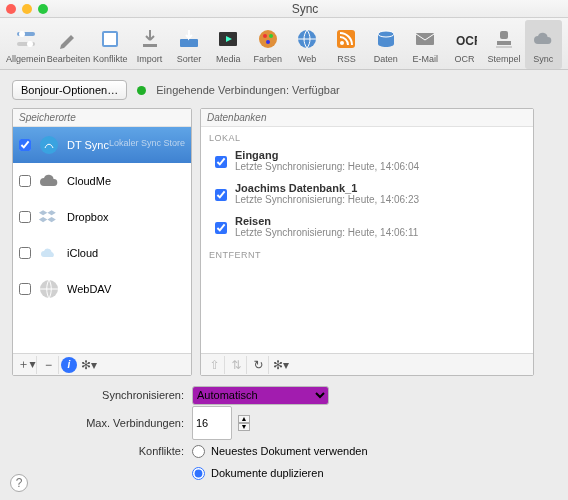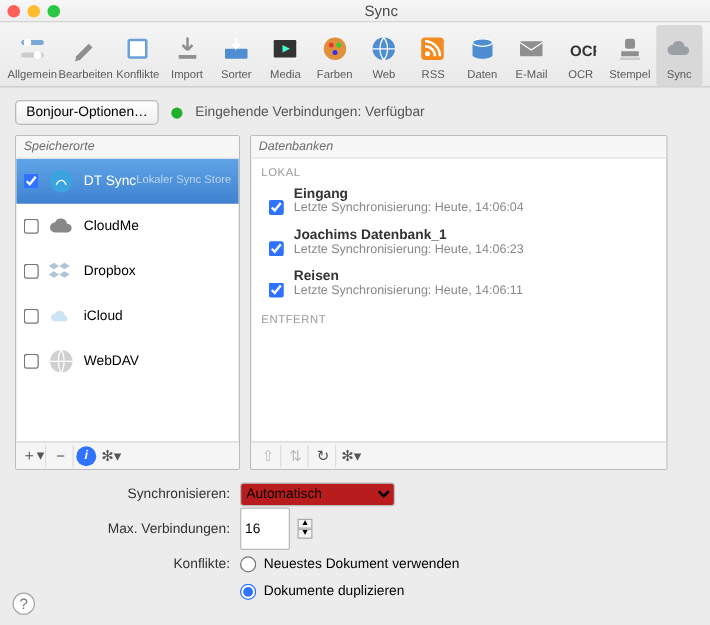--- a/index.html
+++ b/index.html
@@ -32,36 +32,36 @@
 .loc-row { display:flex; align-items:center; gap:6px; padding:4px 6px; height:36px; }
 .loc-row.sel { background:linear-gradient(#5fa4e6,#3f82d1); color:#fff; }
 .loc-row .chk { width:12px; height:12px; }
 .loc-icon { width:24px; height:24px; display:flex; align-items:center; justify-content:center; }
 .loc-txt { display:flex; flex-direction:row; line-height:1.1; }
 .loc-name { font-size:11px; }
 .loc-sub { font-size:9px; color:#bcd4ee; }
 .loc-row:not(.sel) .loc-sub { color:#999; }
 
 .db-section { padding:6px 8px 2px 8px; font-size:9px; color:#999; letter-spacing:0.5px; }
-.db-row { display:flex; align-items:flex-end; gap:8px; padding:4px 8px 6px 14px; }
+.db-row { display:flex; align-items:center; gap:8px; padding:4px 8px 6px 14px; }
 .db-row .chk { margin-top:2px; width:12px; height:12px; }
 .db-txt .db-name { font-size:11px; font-weight:600; color:#333; }
 .db-txt .db-sub { font-size:10px; color:#888; }
 
 .panel-foot { height:22px; border-top:1px solid #d6d6d6; display:flex; align-items:center; padding:0 4px; gap:2px; background:#f5f5f5; }
 .ft-btn { width:20px; height:18px; display:flex; align-items:center; justify-content:center; border-right:1px solid #ddd; color:#555; font-size:12px; }
 .ft-btn:last-child { border-right:none; }
 .ft-btn.info { width:16px; height:16px; border-radius:50%; background:#2f72ff; color:#fff; font-style:italic; font-size:10px; font-weight:bold; border:none; }
 .ft-btn.dim { color:#bbb; }
 
 .settings { margin-top:8px; }
 .set-row { display:flex; align-items:center; min-height:22px; }
 .set-label { width:180px; text-align:right; padding-right:8px; color:#333; font-size:11px; }
 .set-ctrl { flex:1; display:flex; align-items:center; gap:6px; font-size:11px; }
-select.drop { font-size:11px; border:1px solid #bbb; border-radius:3px; background:#b91c1c; height:19px; width:124px; }
+select.drop { font-size:11px; border:1px solid #bbb; border-radius:3px; background:#a21caf; height:19px; width:137px; }
 .chk { accent-color:#2f72ff; }
 input.num { width:40px; height:34px; border:1px solid #bbb; border-radius:2px; font-size:11px; text-align:left; padding:16px 3px; }
 .stepper { display:flex; flex-direction:column; }
 .stepper span { width:12px; height:8px; border:1px solid #aaa; background:#f5f5f5; font-size:7px; line-height:6px; text-align:center; }
 input[type=radio]{accent-color:#2f72ff;}
 
 .help { position:absolute; bottom:8px; left:10px; width:18px; height:18px; border-radius:50%; border:1px solid #aaa; display:flex; align-items:center; justify-content:center; color:#777; font-size:12px; background:#fff; }
 </style>
 </head>
 <body>

